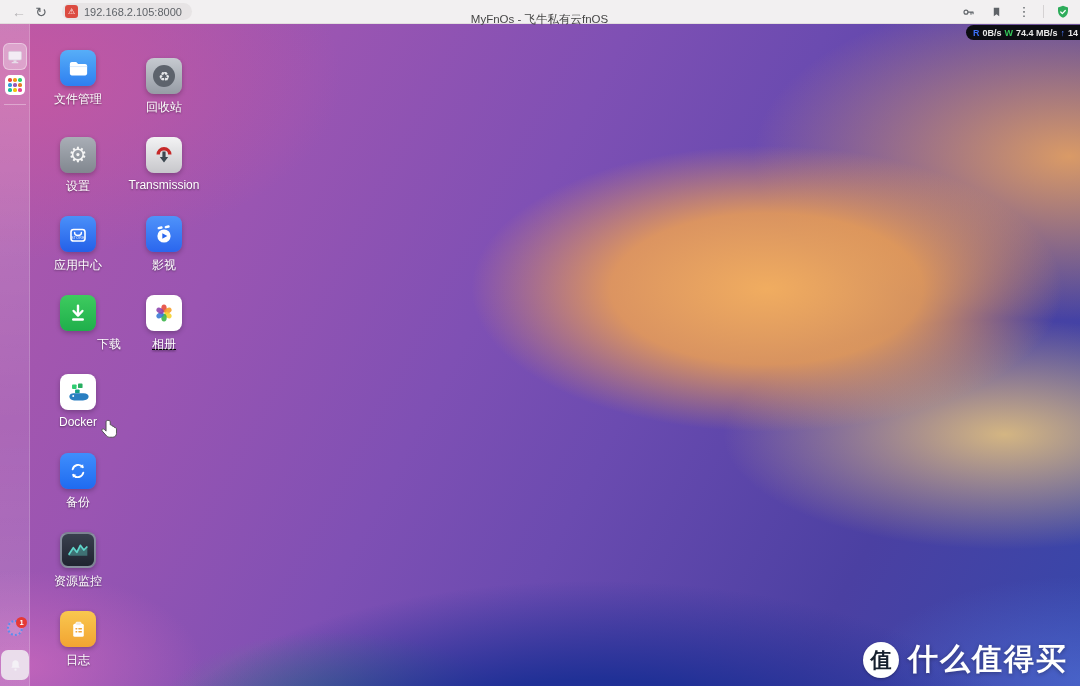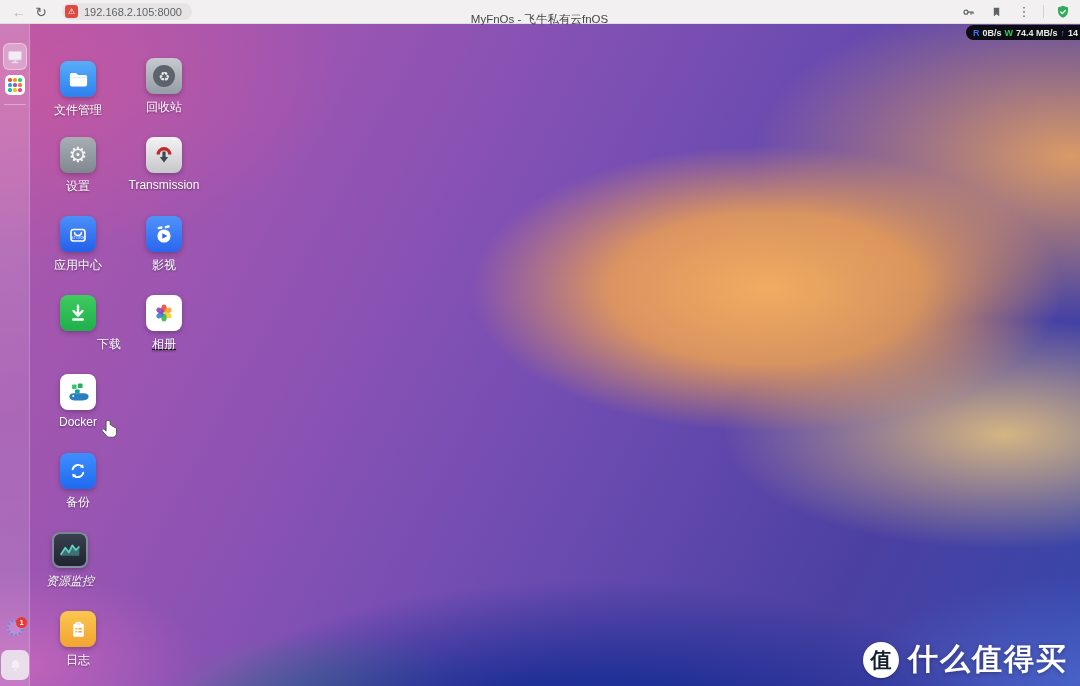--- a/index.html
+++ b/index.html
@@ -198,21 +198,21 @@
         <span class="badge">1</span>
       </div>
       <div class="rail-bell-bg">
         <svg width="15" height="15" viewBox="0 0 24 24">
             <path d="M12 3.5c-3 0-5.1 2.2-5.1 5v4.3L5.3 15.5h13.4l-1.6-2.7V8.5c0-2.8-2.1-5-5.1-5z" fill="#f4f1f6"></path>
             <circle cx="12" cy="18.6" r="1.8" fill="#f4f1f6"></circle>
           </svg>
       </div>
     </div>
 
-    <div class="tile" style="left:35px; top:37px;">
+    <div class="tile" style="left:35px; top:26px;">
       <div class="ic ic-file">
         <svg width="23" height="23" viewBox="0 0 24 24">
             <path d="M3 7.2c0-1.1.9-2 2-2h4.6l2 2H19c1.1 0 2 .9 2 2v8c0 1.1-.9 2-2 2H5c-1.1 0-2-.9-2-2z" fill="#fff"></path>
             <path d="M3 9.5h18v1H3z" fill="#d8e9fd"></path>
           </svg>
       </div>
       <div class="lb">文件管理</div>
     </div>
 
     <div class="tile" style="left:35px; top:113px;">
@@ -262,21 +262,21 @@
         <svg width="22" height="22" viewBox="0 0 24 24">
           <path d="M6.2 10.2a6.2 6.2 0 0 1 11-2.4" fill="none" stroke="#fff" stroke-width="2.1" stroke-linecap="round"></path>
           <path d="M17.6 4.6l.2 3.9-3.9-.5z" fill="#fff"></path>
           <path d="M17.8 13.8a6.2 6.2 0 0 1-11 2.4" fill="none" stroke="#fff" stroke-width="2.1" stroke-linecap="round"></path>
           <path d="M6.4 19.4l-.2-3.9 3.9.5z" fill="#fff"></path>
         </svg>
       </div>
       <div class="lb">备份</div>
     </div>
 
-    <div class="tile" style="left:27px; top:508px;font-style:italic;">
+    <div class="tile" style="left:35px; top:508px;">
       <div class="ic ic-mon">
         <svg width="28" height="28" viewBox="0 0 24 24">
           <path d="M4 16l4-6 3 4 3-6 3 4 3-3v8H4z" fill="rgba(95,212,201,0.4)"></path>
           <path d="M4 16l4-6 3 4 3-6 3 4 3-3" fill="none" stroke="#5fd4c9" stroke-width="1.5" stroke-linejoin="round"></path>
         </svg>
       </div>
       <div class="lb">资源监控</div>
     </div>
 
     <div class="tile" style="left:35px; top:587px;">

